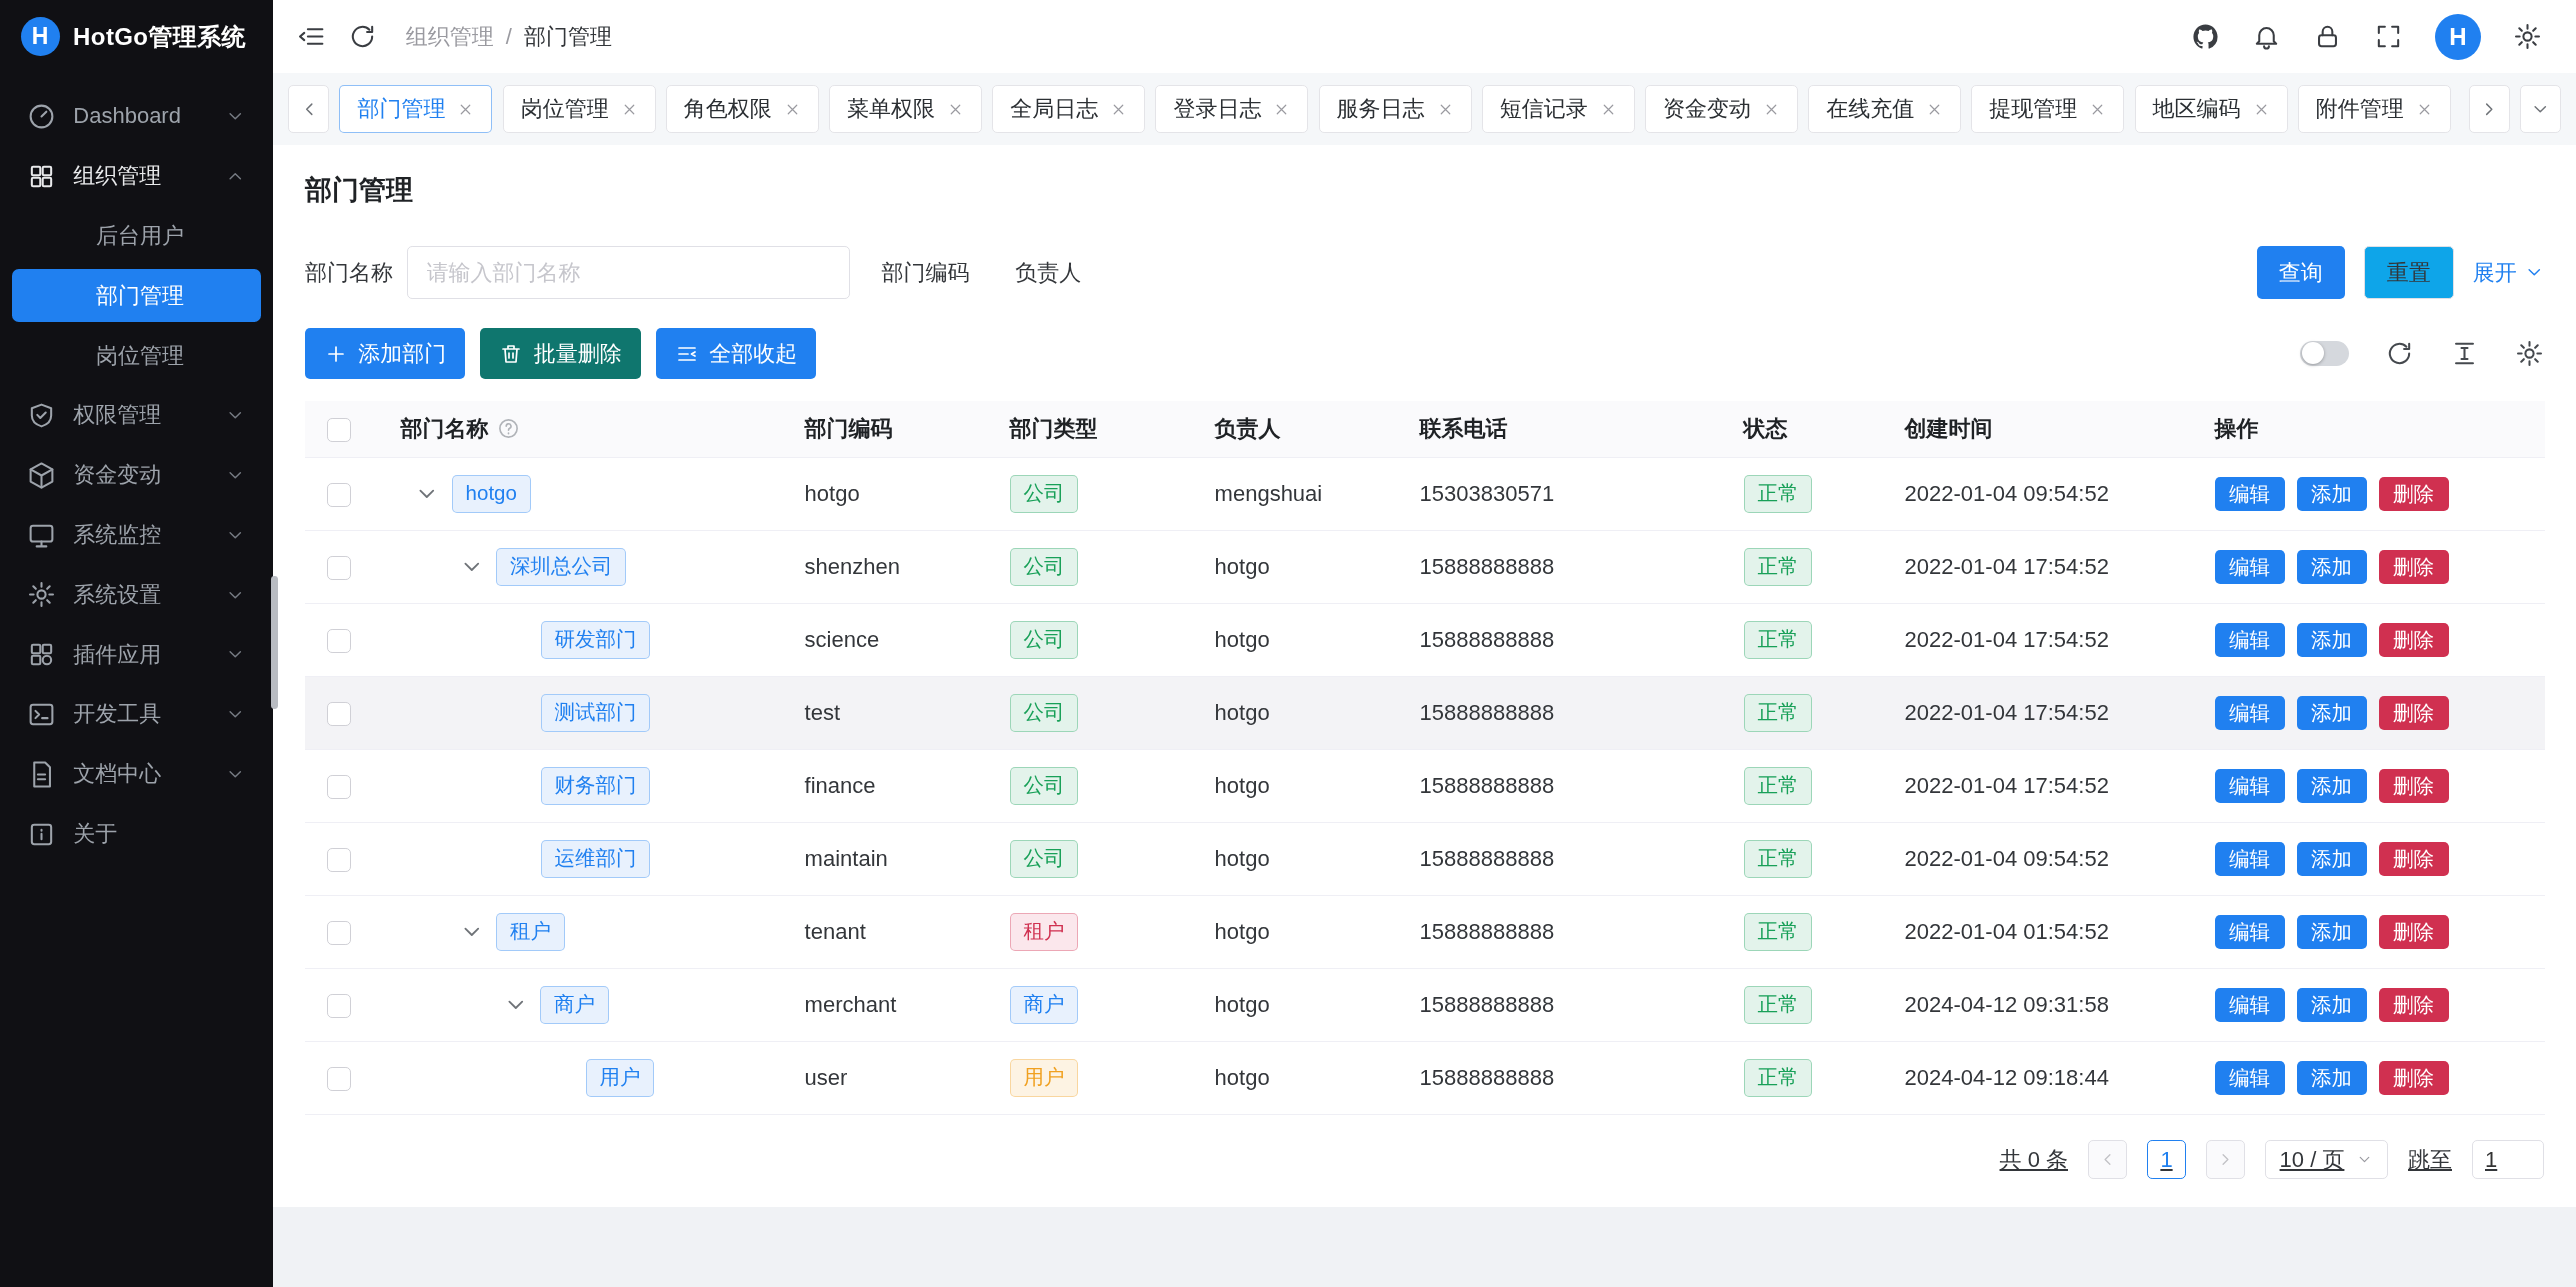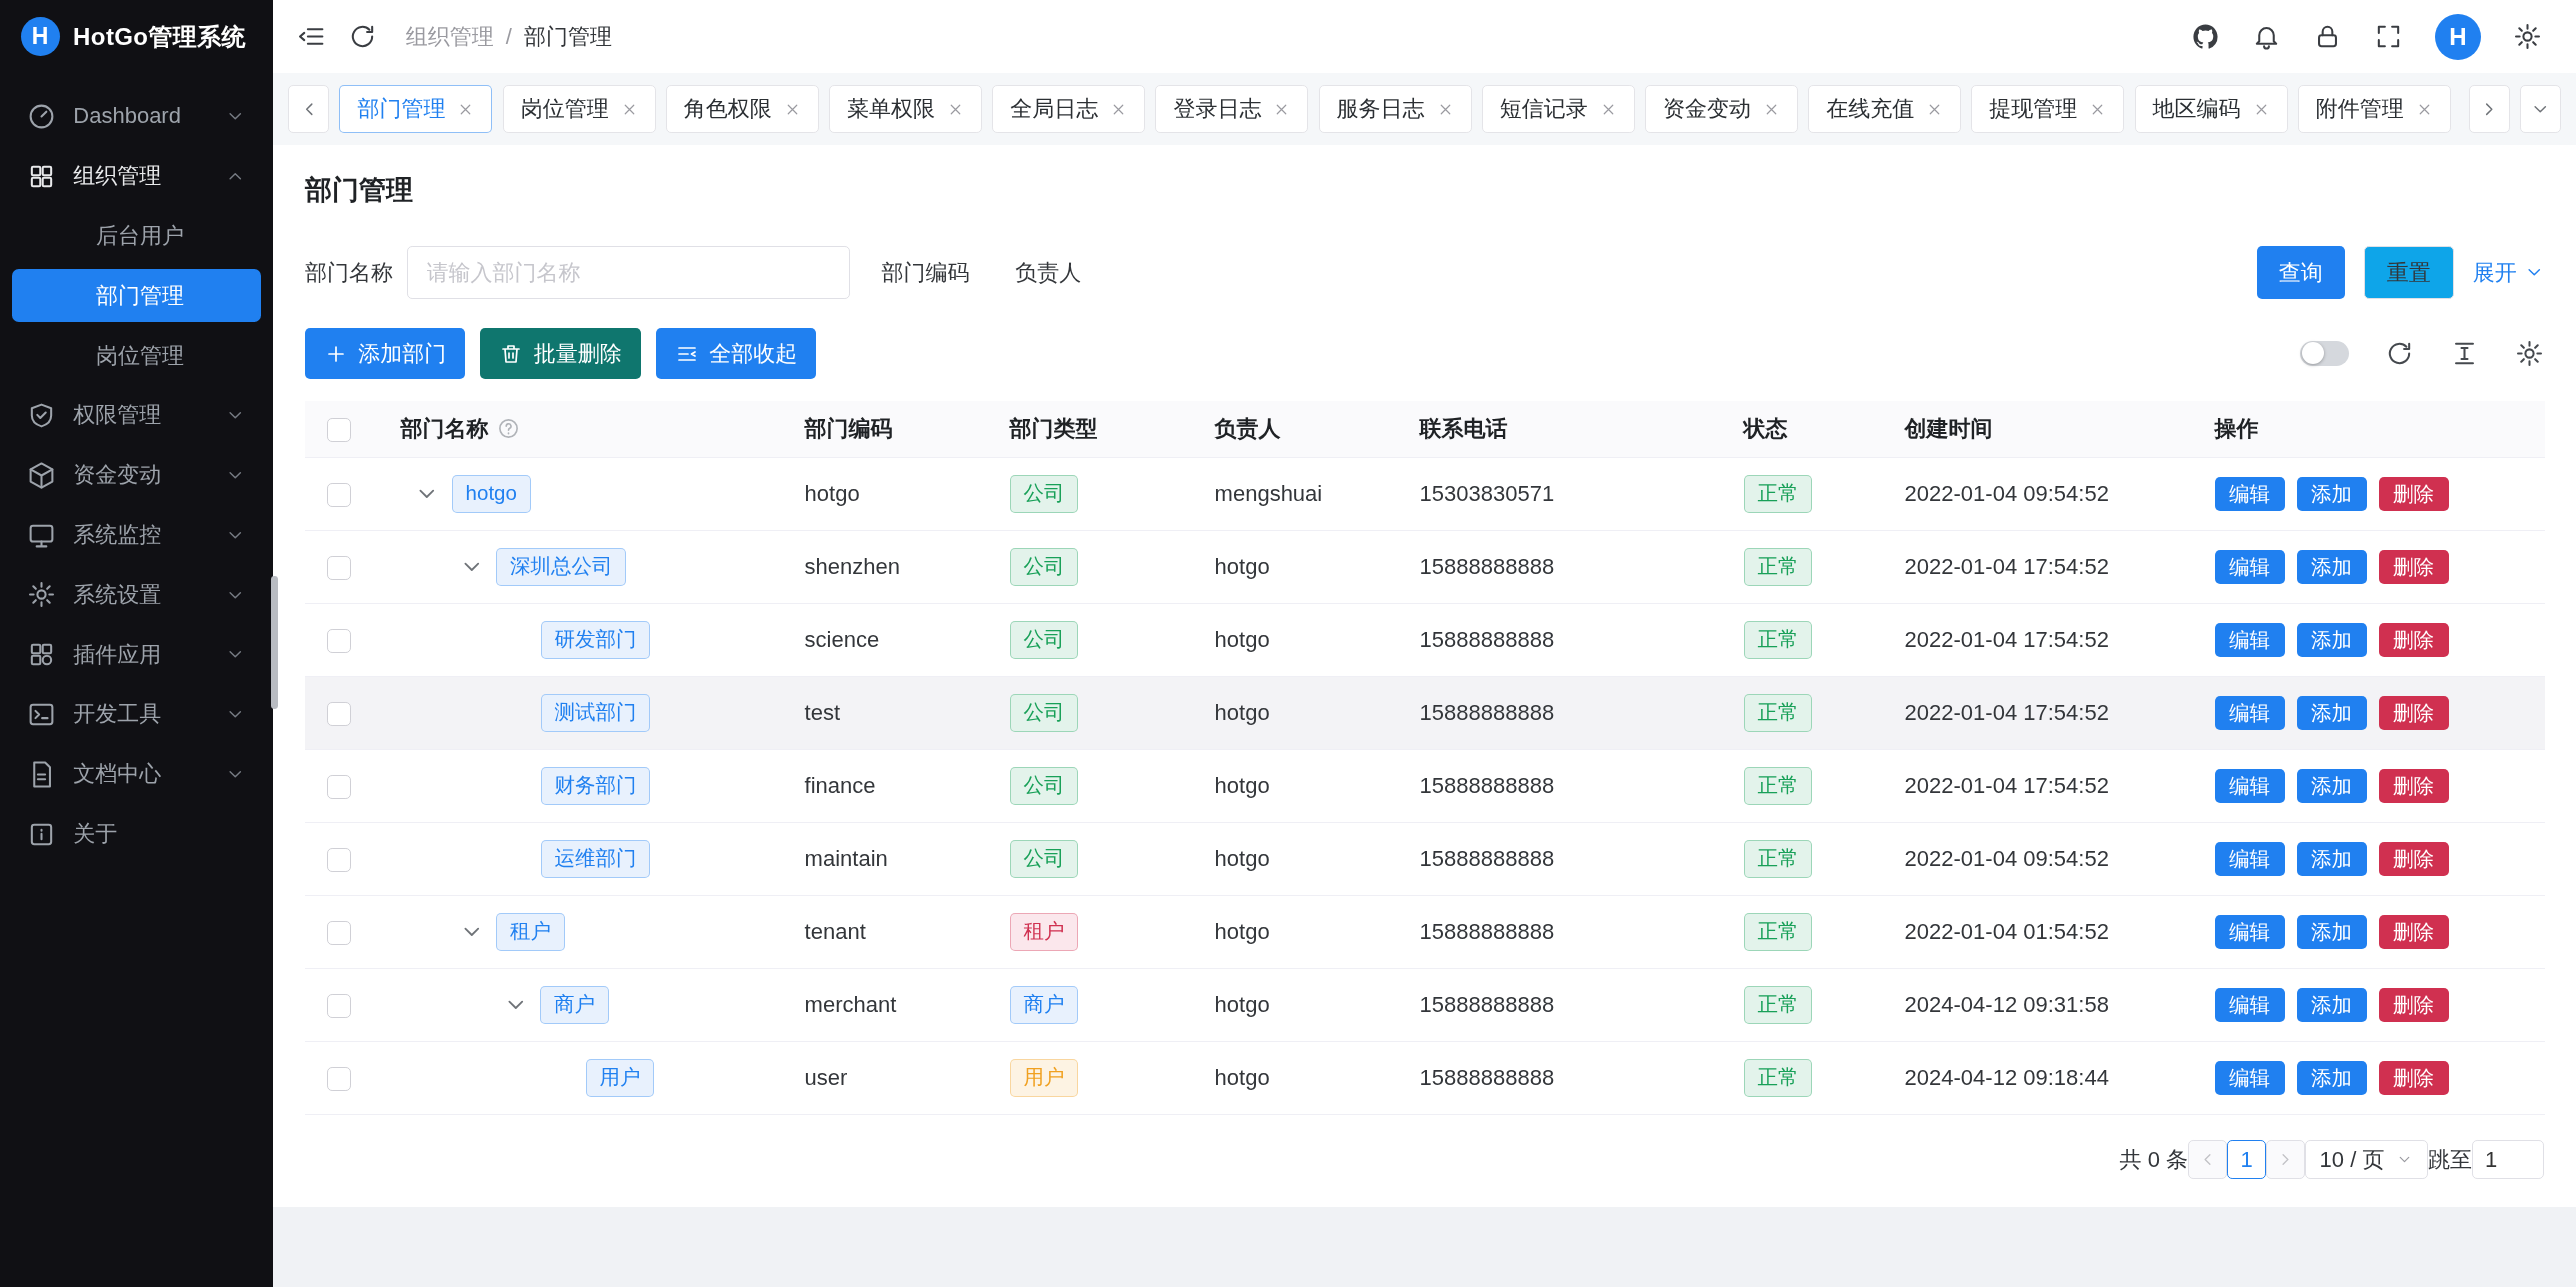--- a/index.html
+++ b/index.html
@@ -88,21 +88,21 @@
   .tag { display:inline-flex; align-items:center; height:38px; padding:0 12.8px; border-radius:5.1px; font-size:20.5px; line-height:1; white-space:nowrap; }
   .tag-success { color:#18a058; background:#e3f3eb; border:0.9px solid rgba(24,160,88,0.35); }
   .tag-error   { color:#d03050; background:#fbe7ec; border:0.9px solid rgba(208,48,80,0.35); }
   .tag-info    { color:#2080f0; background:#e8f1fd; border:0.9px solid rgba(32,128,240,0.35); }
   .tag-warning { color:#f0a020; background:#fdf3e3; border:0.9px solid rgba(240,160,32,0.35); }
   .name-tag { cursor:pointer; }
   .actions { display:flex; gap:12px; }
   .mini-btn { height:34px; padding:0 14.5px; border:none; border-radius:5.1px; font-size:20.5px; color:#fff; cursor:pointer; font-family:inherit; }
 
   
-  .pagination { display:flex; align-items:center; justify-content:flex-end; gap:0; margin-top:25.6px; font-size:22px; color:#33363a; }
+  .pagination { display:flex; align-items:center; justify-content:flex-end; gap:20px; margin-top:25.6px; font-size:22px; color:#33363a;text-decoration:underline; }
   .page-btn { width:39px; height:39px; border:0.9px solid #e0e0e6; border-radius:5.1px; background:#fafafc; color:#c2c2c6; display:flex; align-items:center; justify-content:center; cursor:pointer; }
   .page-btn .icon { width:19px; height:19px; }
   .page-current { width:39px; height:39px; border:0.9px solid #2080f0; border-radius:5.1px; background:#fff; color:#2080f0; display:flex; align-items:center; justify-content:center; cursor:pointer; }
   .page-size { height:39px; border:0.9px solid #e0e0e6; border-radius:5.1px; background:#fff; display:flex; align-items:center; gap:12px; padding:0 13.6px; cursor:pointer; }
   .page-size .icon { width:17px; height:17px; color:#9a9aa0; }
   .jump-input { width:72px; height:39px; border:0.9px solid #e0e0e6; border-radius:5.1px; padding:0 12px; font-size:22px; color:#333; outline:none; font-family:inherit; }
 </style>
 </head>
 <body>
 

